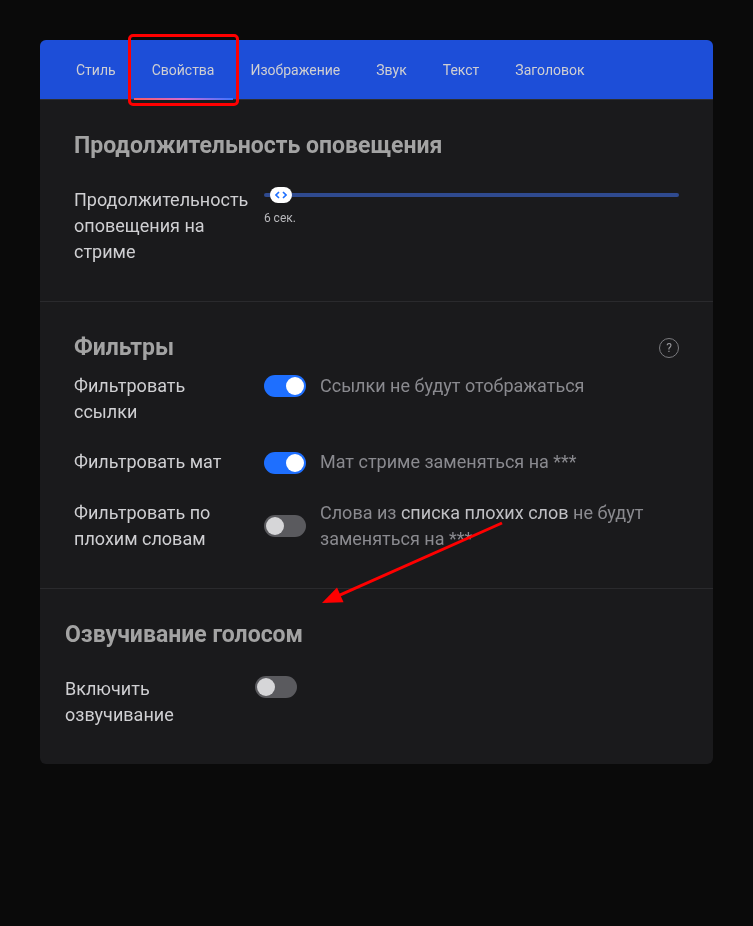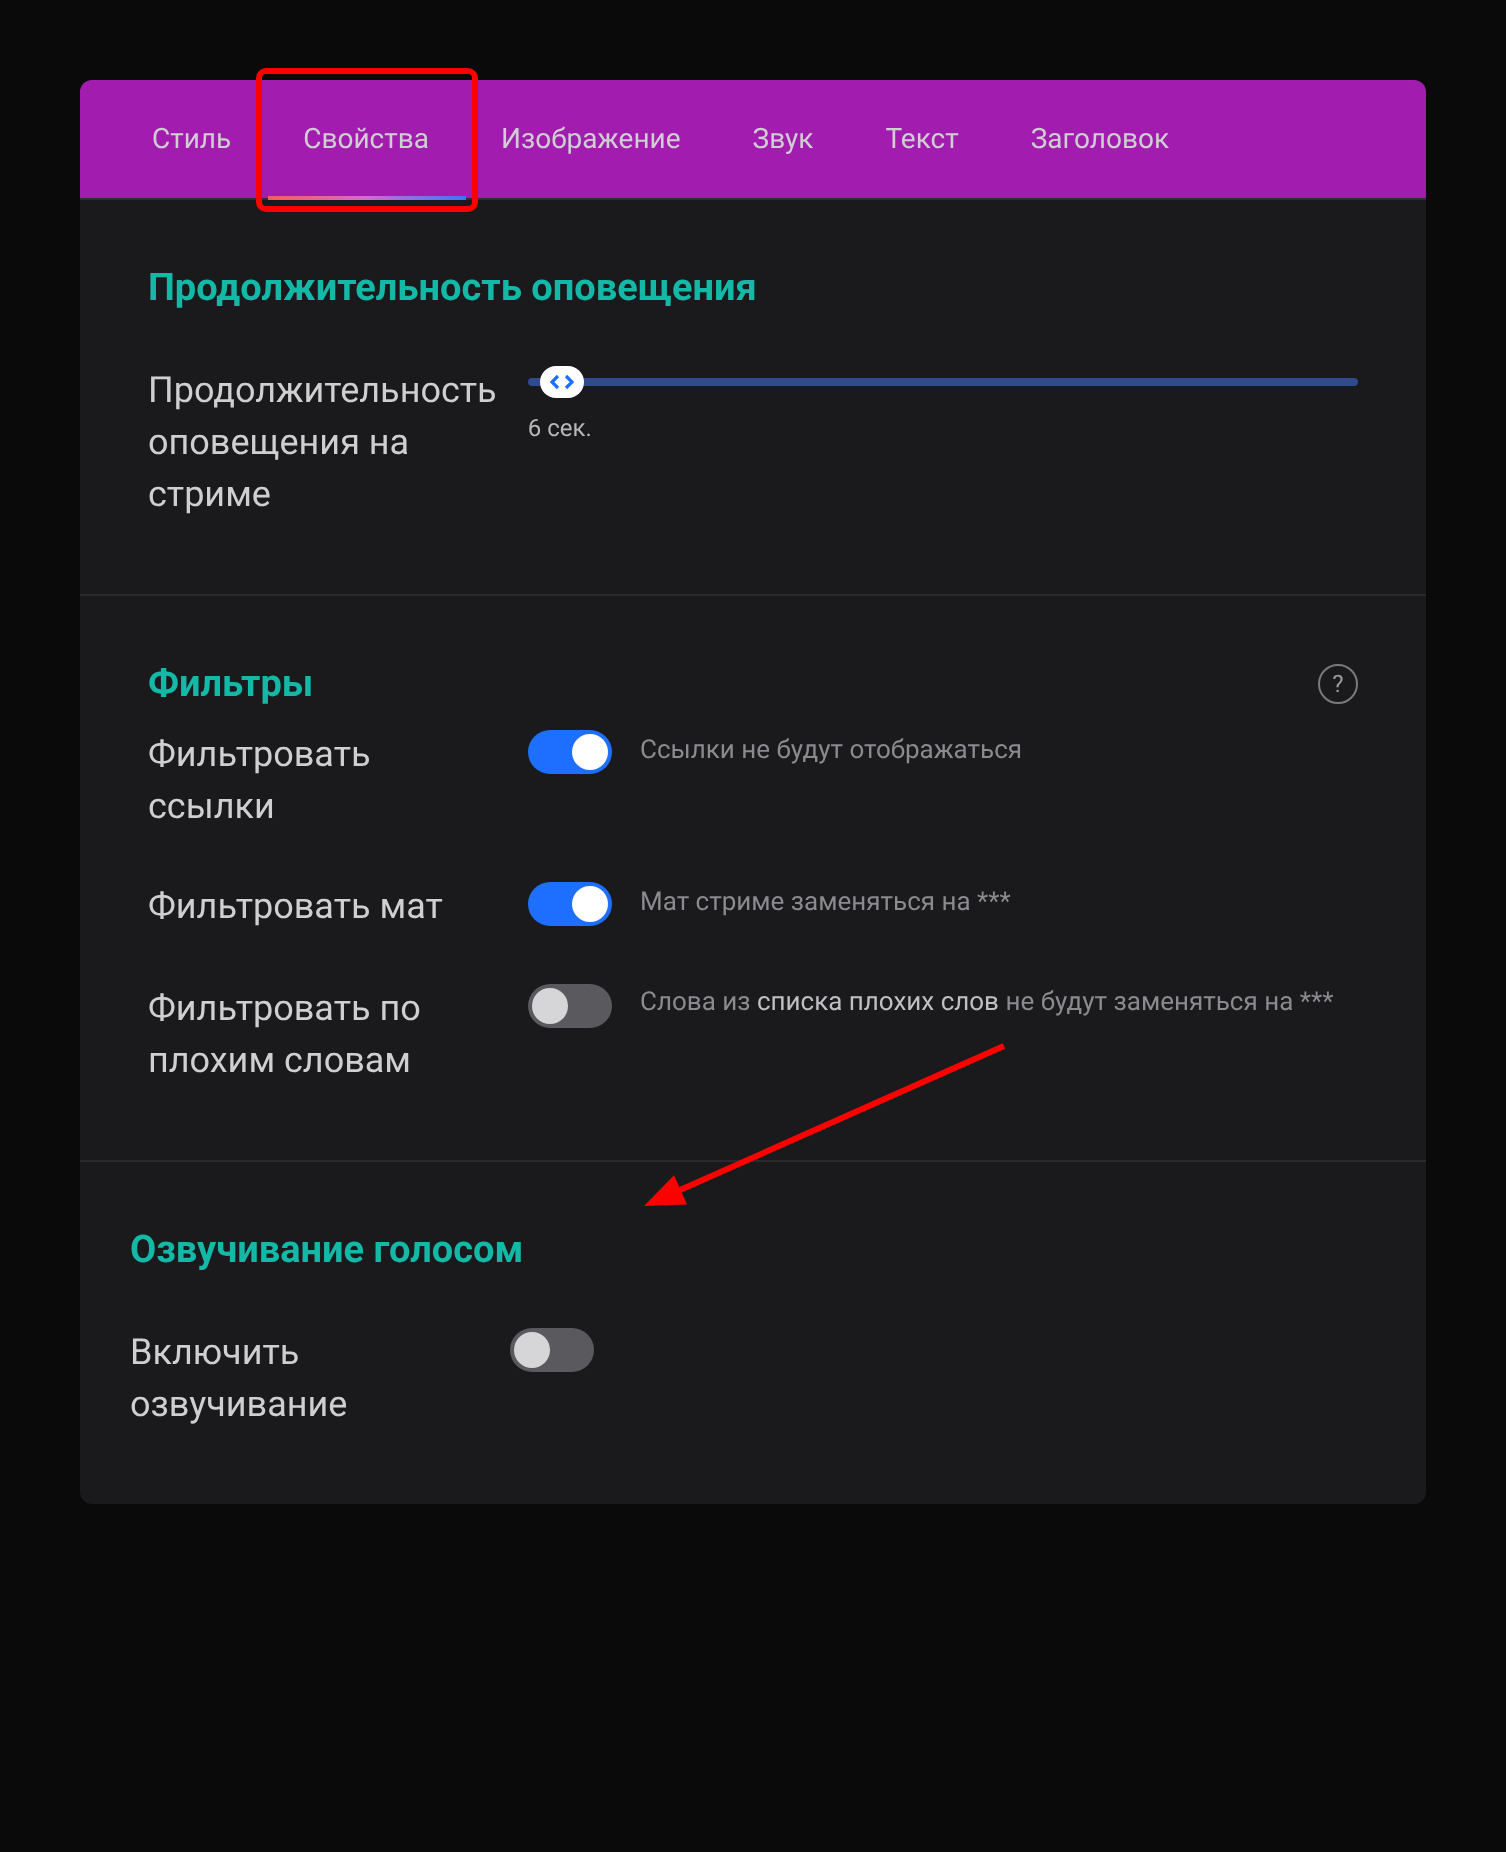--- a/index.html
+++ b/index.html
@@ -13,21 +13,21 @@
   .panel {
     background: #1a1a1c;
     border-radius: 6px;
     width: 100%;
     overflow: hidden;
   }
 
   
   .tabs {
     display: flex;
-    background: #a21caf;
+    background: #1d4ed8;
     position: relative;
     padding: 0 18px;
     gap: 0;
   }
   .tab {
     padding: 22px 18px;
     font-size: 14px;
     color: #cfcfd2;
     cursor: pointer;
     position: relative;
@@ -52,23 +52,23 @@
     pointer-events: none;
   }
 
   
   .section {
     padding: 32px 34px 36px 34px;
     border-bottom: 1px solid #2a2a2d;
   }
   .section:last-child { border-bottom: none; padding-left: 25px; }
   .section-title {
-    font-size: 19px;
+    font-size: 23px;
     font-weight: 700;
-    color: #14b8a6;
+    color: #a3a3a3;
     margin-bottom: 28px;
   }
   .section-header-row {
     display: flex;
     justify-content: space-between;
     align-items: center;
     margin-bottom: 12px;
   }
   .section-header-row .section-title { margin-bottom: 0; }
 
@@ -87,21 +87,21 @@
     line-height: 1.45;
     flex-shrink: 0;
   }
   .row-control {
     flex: 1;
     display: flex;
     align-items: center;
     gap: 14px;
   }
   .row-desc {
-    font-size: 13px;
+    font-size: 18px;
     color: #8a8a8f;
     line-height: 1.45;
   }
   .row-desc .link {
     color: #c0c0c4;
     cursor: pointer;
   }
 
   
   .slider-wrap {

